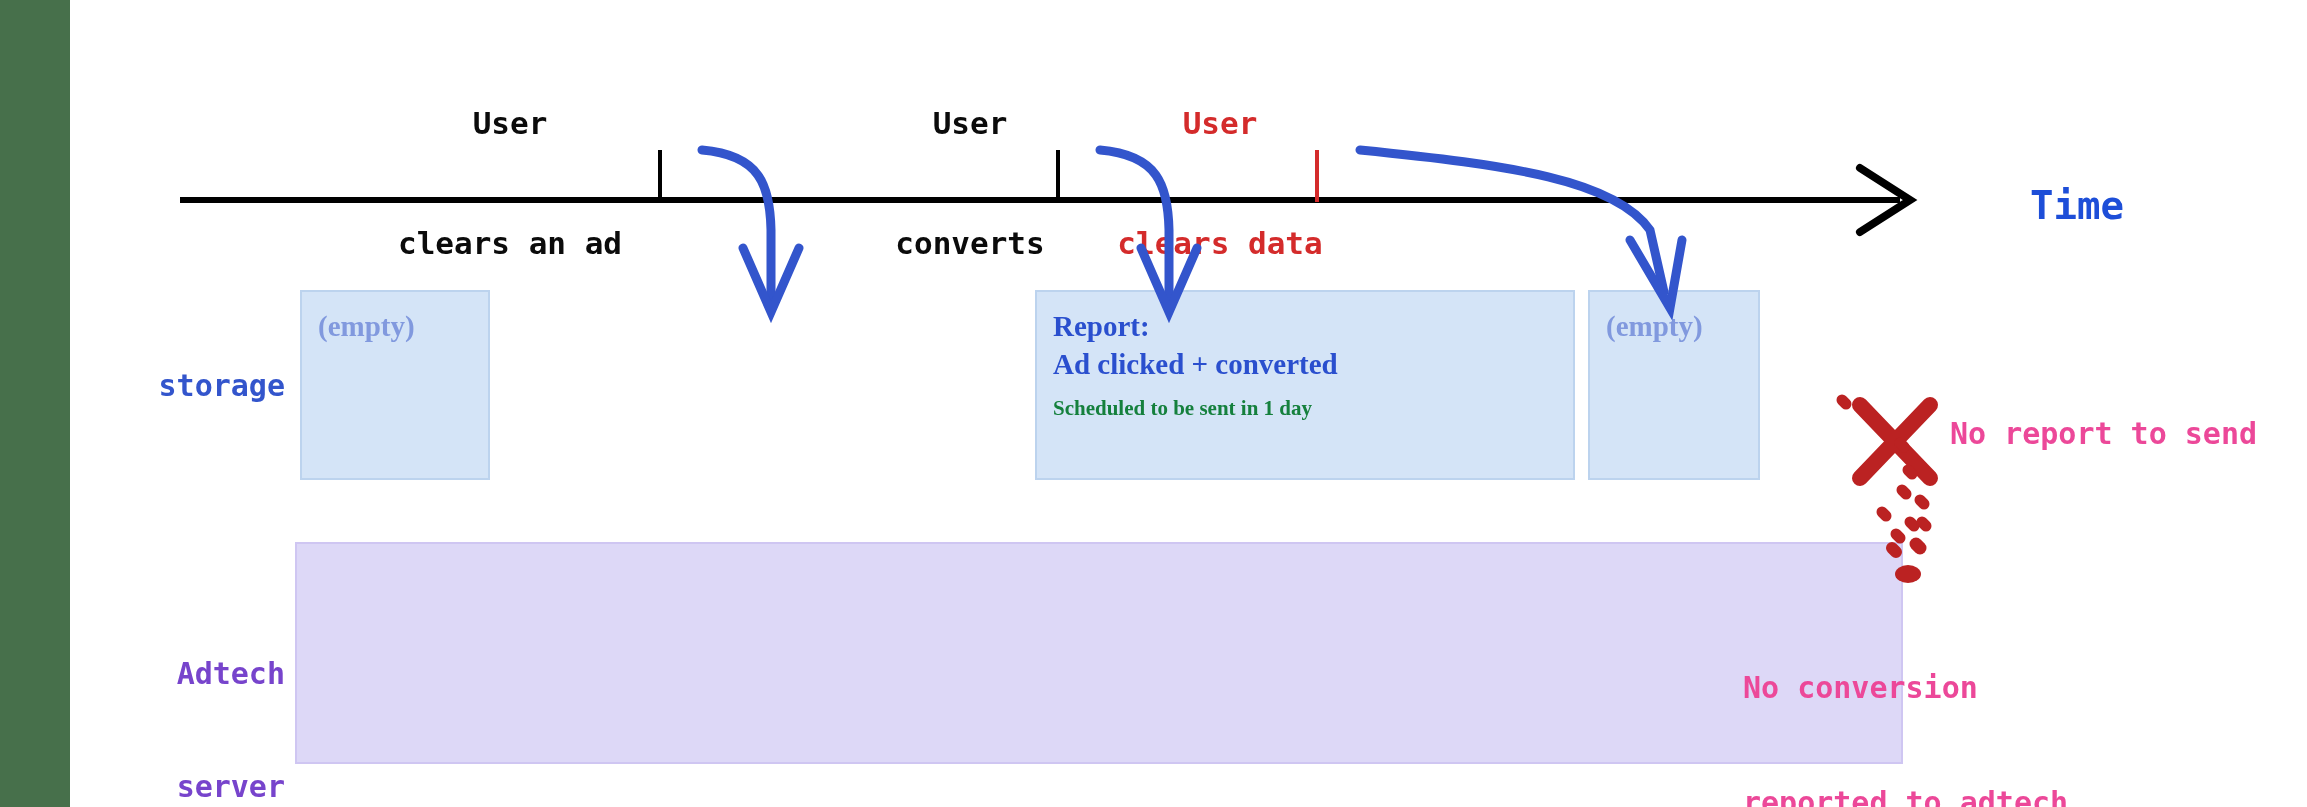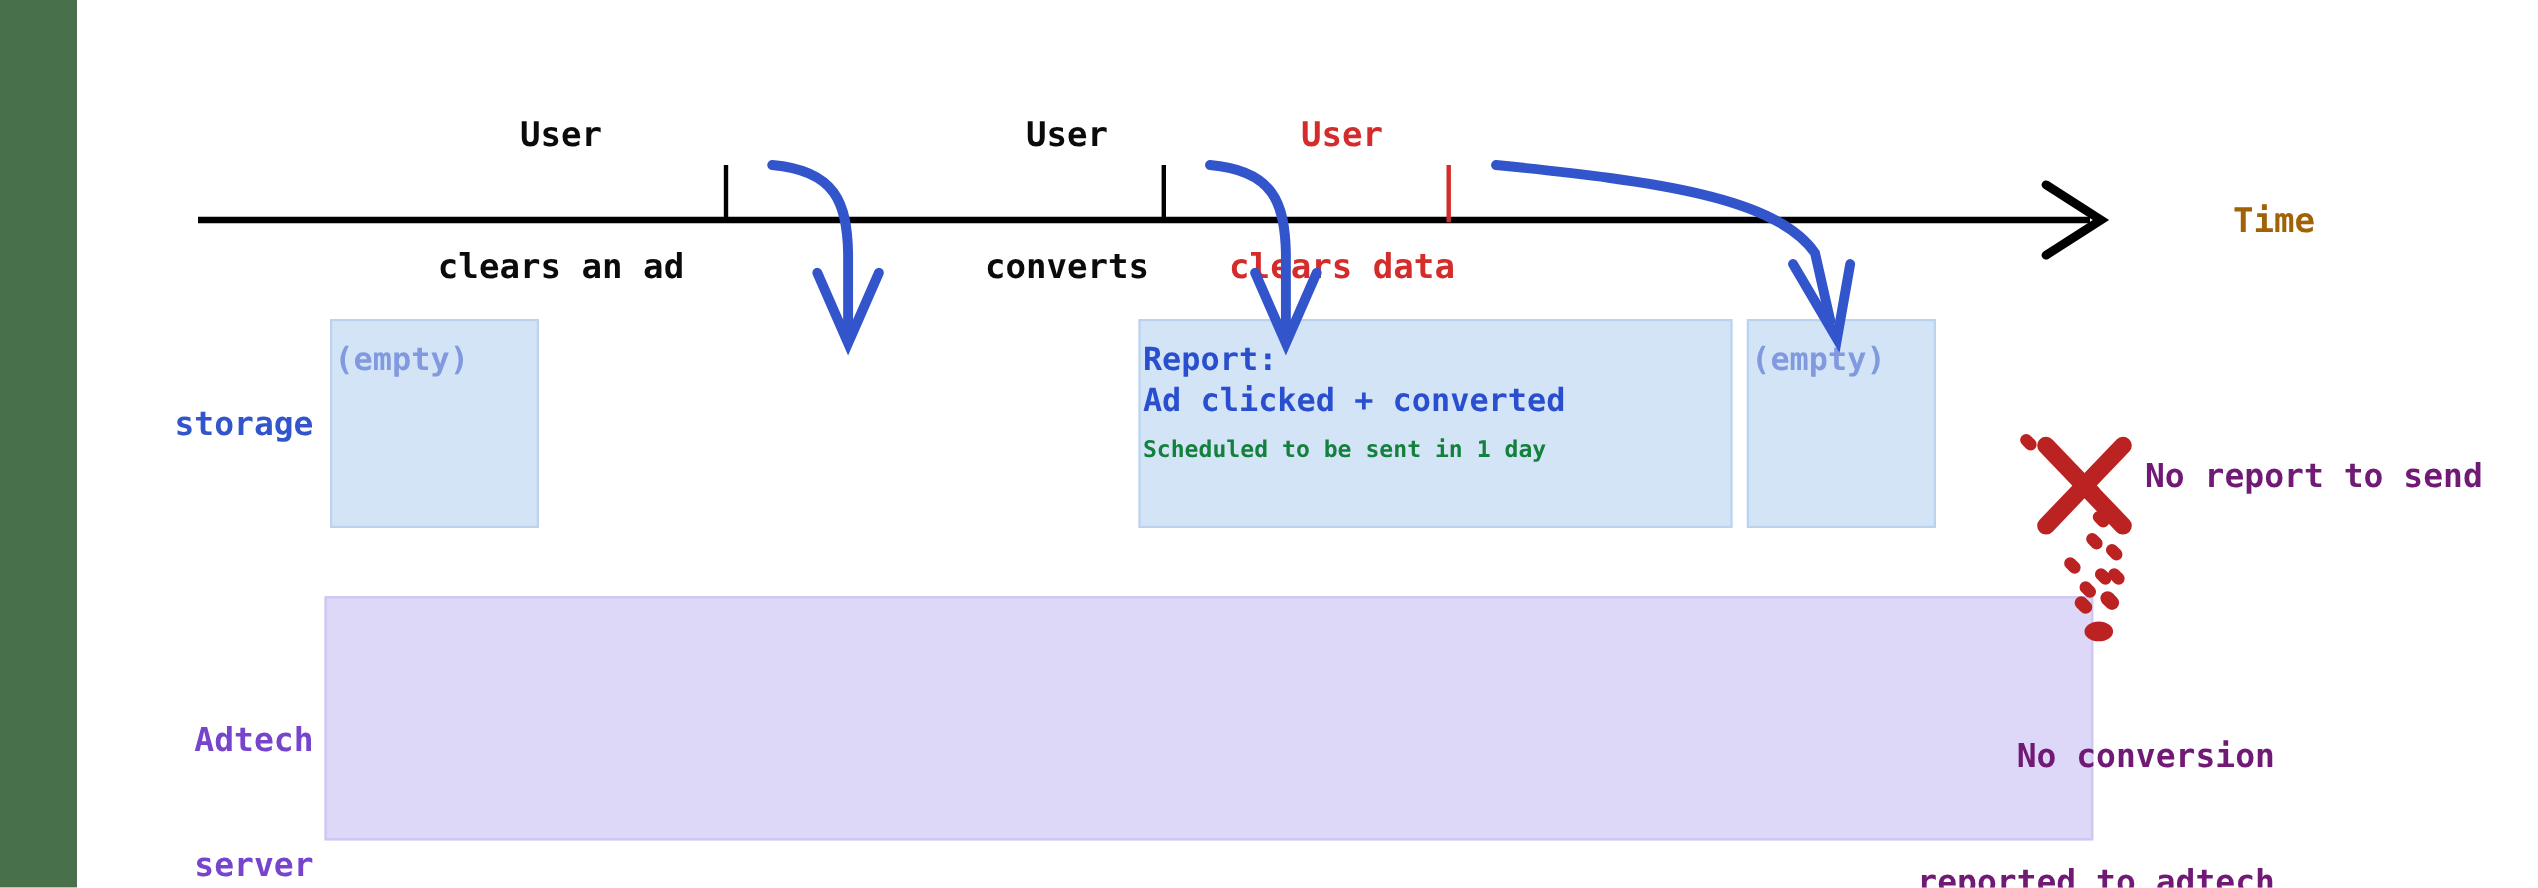--- a/index.html
+++ b/index.html
@@ -45,23 +45,23 @@
     font-weight: bold;
     line-height: 1.30;
     white-space: pre;
     letter-spacing: 0px;
   }
   .ev-label.black { color: #0b0b0b; }
   .ev-label.red   { color: #d42b2b; }
 
   .time-label {
     position: absolute;
-    font-size: 31px;
-    font-weight: bold;
-    color: #a16207;
+    font-size: 39px;
+    font-weight: bold;
+    color: #1d4ed8;
     white-space: nowrap;
   }
 
   
   .row-label {
     position: absolute;
     text-align: right;
     font-size: 30px;
     font-weight: bold;
     line-height: 1.25;
@@ -69,21 +69,22 @@
   }
   .row-label.browser { color: #3355cc; }
   .row-label.adtech  { color: #7744cc; }
 
   
   .store-box {
     position: absolute;
     background: #d4e4f7;
     border: 2px solid #bcd3ee;
     box-sizing: border-box;
-    padding: 16px 18px 0 2px;
+    padding: 16px 18px 0 16px;
+    font-family: Liberation Serif, serif;
   }
   .box-line {
     font-size: 29px;
     font-weight: bold;
     line-height: 1.30;
     white-space: nowrap;
   }
   .box-line.primary { color: #2a4fce; }
   .box-line.muted   { color: #8199de; }
   .box-line.note {
@@ -97,26 +98,25 @@
   .server-box {
     position: absolute;
     background: #ddd8f7;
     border: 2px solid #cfc6f2;
     box-sizing: border-box;
   }
 
   
   .anno {
     position: absolute;
-    color: #701a75;
+    color: #ec4899;
     font-size: 30px;
     font-weight: bold;
     line-height: 1.28;
     white-space: pre;
-    text-align: right;
   }
 </style>
 </head>
 <body>
 
 <div id="stage">
 
   <div class="edge-band"></div>
 
   <div class="canvas">

